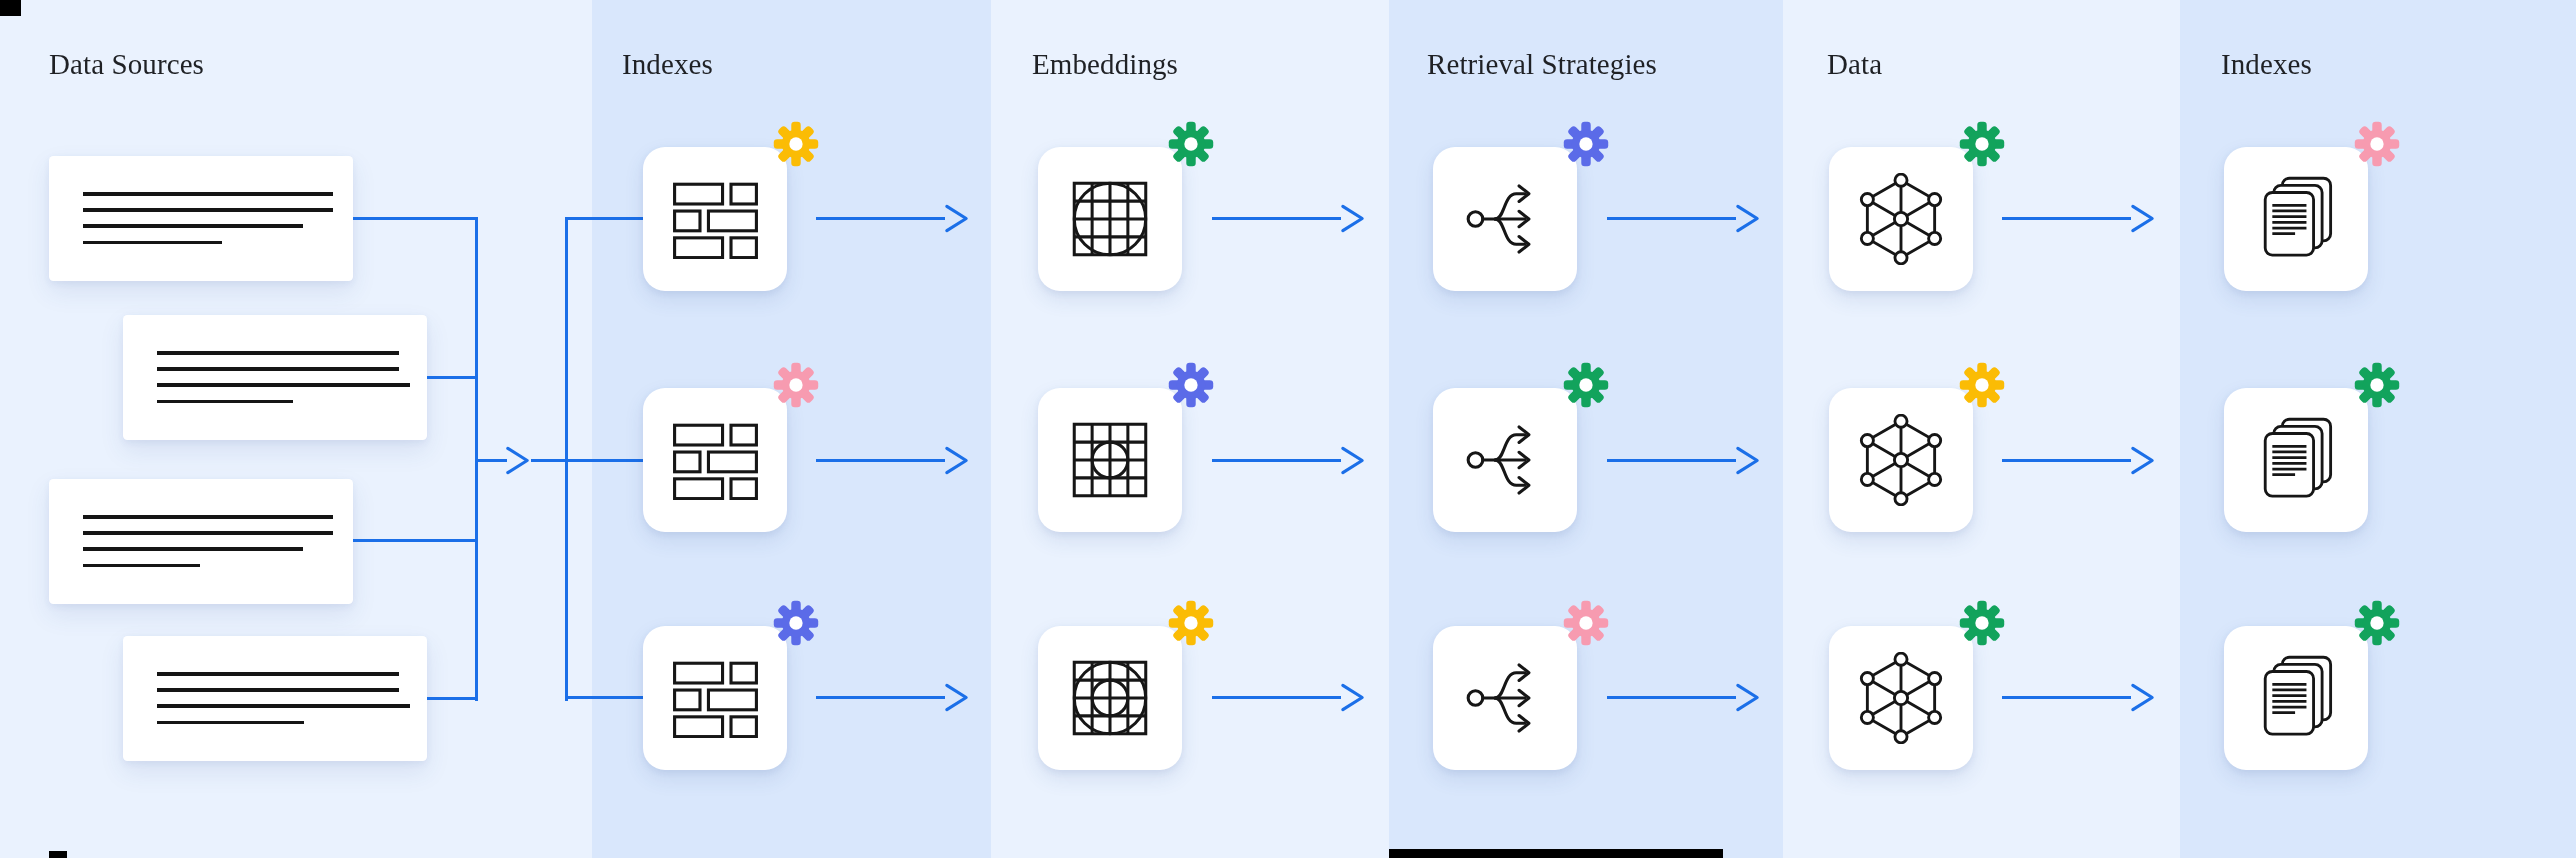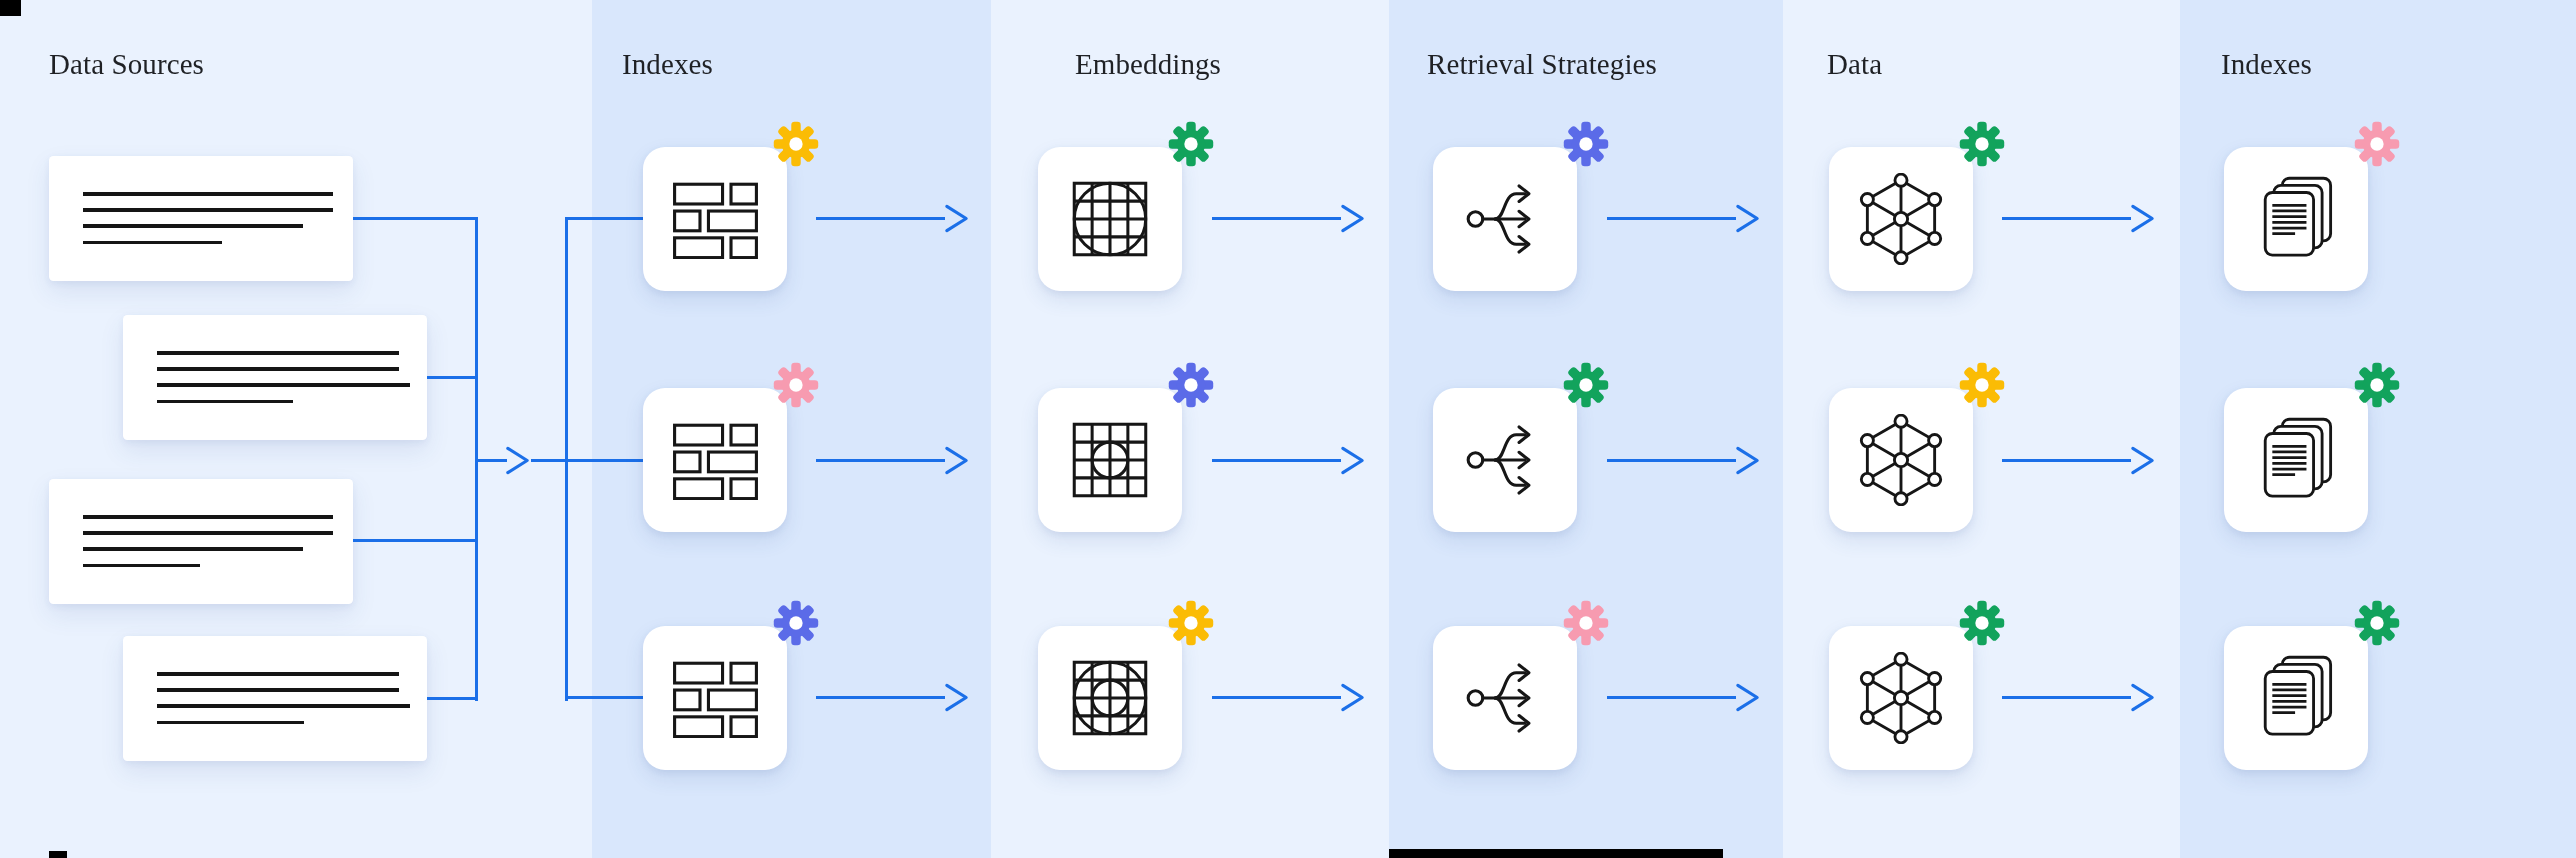--- a/index.html
+++ b/index.html
@@ -146,21 +146,21 @@
   <div class="band dark" style="left:1389px;width:394px"></div>
   <div class="band light" style="left:1783px;width:398px"></div>
   <div class="band dark" style="left:2180px;width:396px"></div>
 
   <div class="mark" style="left:0;top:0;width:21px;height:16px"></div>
   <div class="mark" style="left:49px;top:851px;width:17.6px;height:7.3px"></div>
   <div class="mark" style="left:1389px;top:849px;width:334px;height:9.5px"></div>
 
   <div class="col-header" style="left:49px">Data Sources</div>
   <div class="col-header" style="left:622px">Indexes</div>
-  <div class="col-header" style="left:1075px">Embeddings</div>
+  <div class="col-header" style="left:1032px">Embeddings</div>
   <div class="col-header" style="left:1427px">Retrieval Strategies</div>
   <div class="col-header" style="left:1827px">Data</div>
   <div class="col-header" style="left:2221px">Indexes</div>
 
   <div class="card" style="left:49px;top:156px">
     <div class="text-line" style="width:250px"></div>
     <div class="text-line" style="width:250px"></div>
     <div class="text-line" style="width:220px"></div>
     <div class="text-line" style="width:139px"></div>
   </div>

